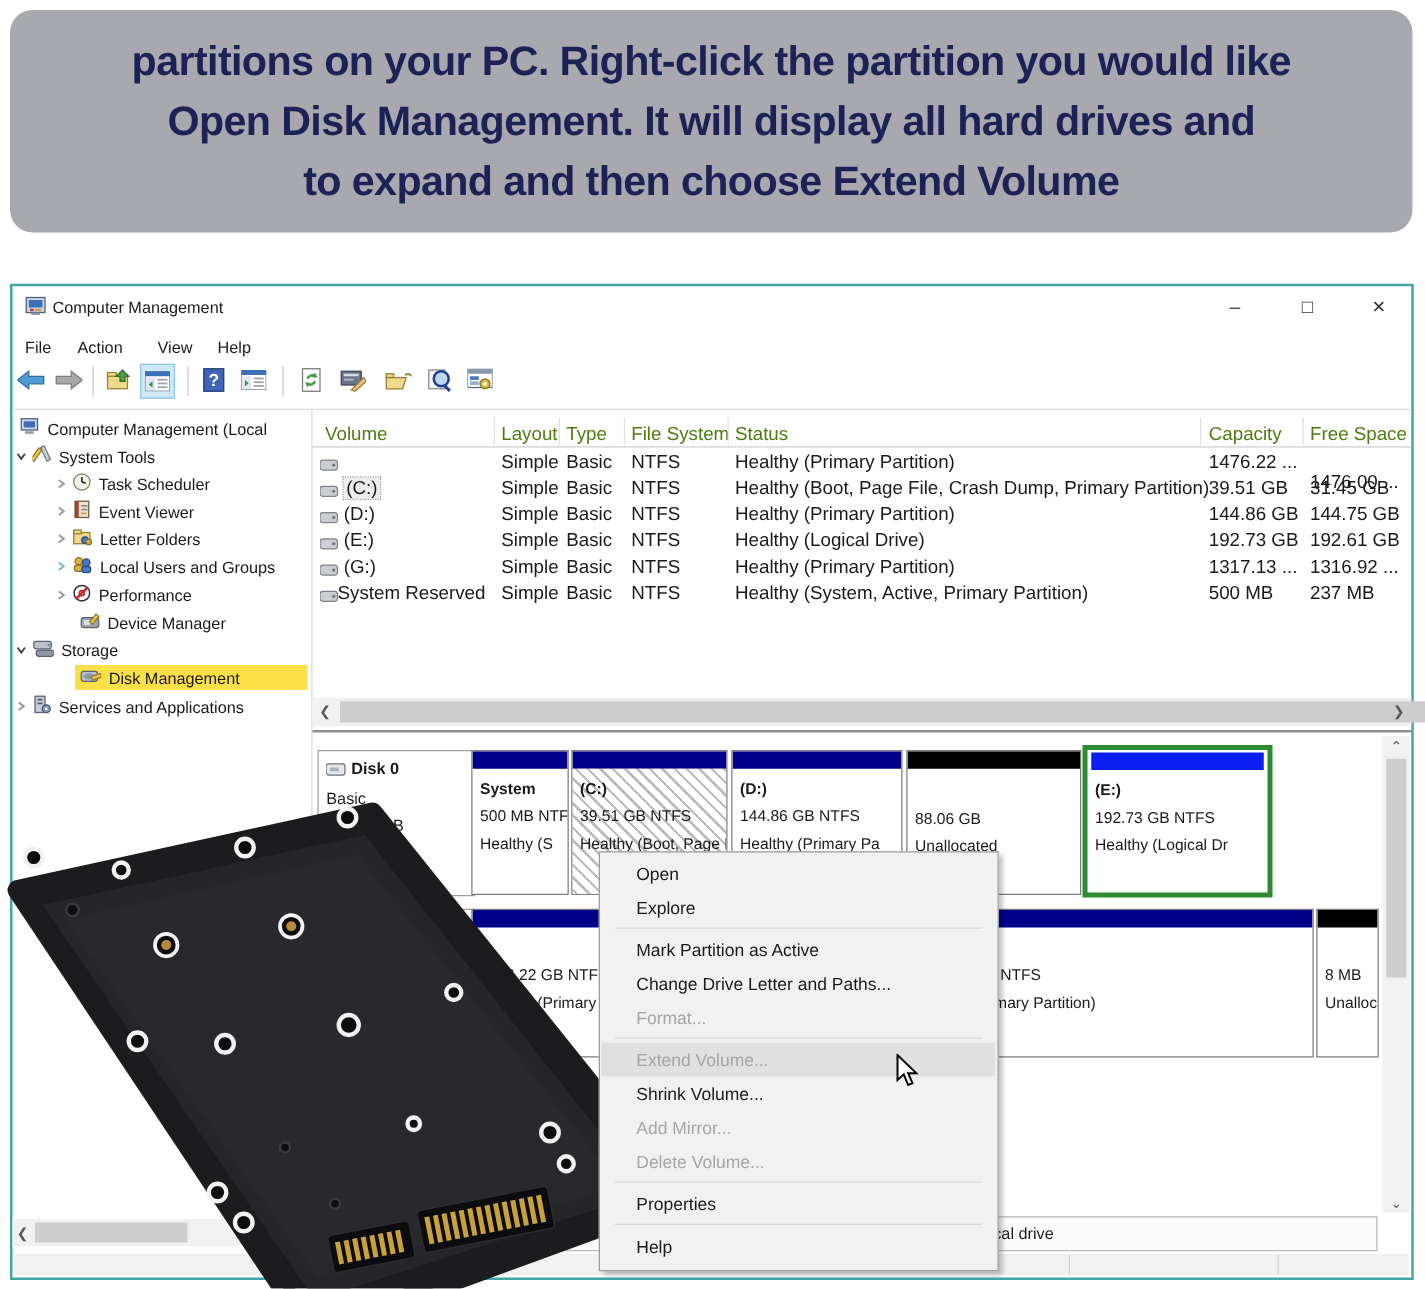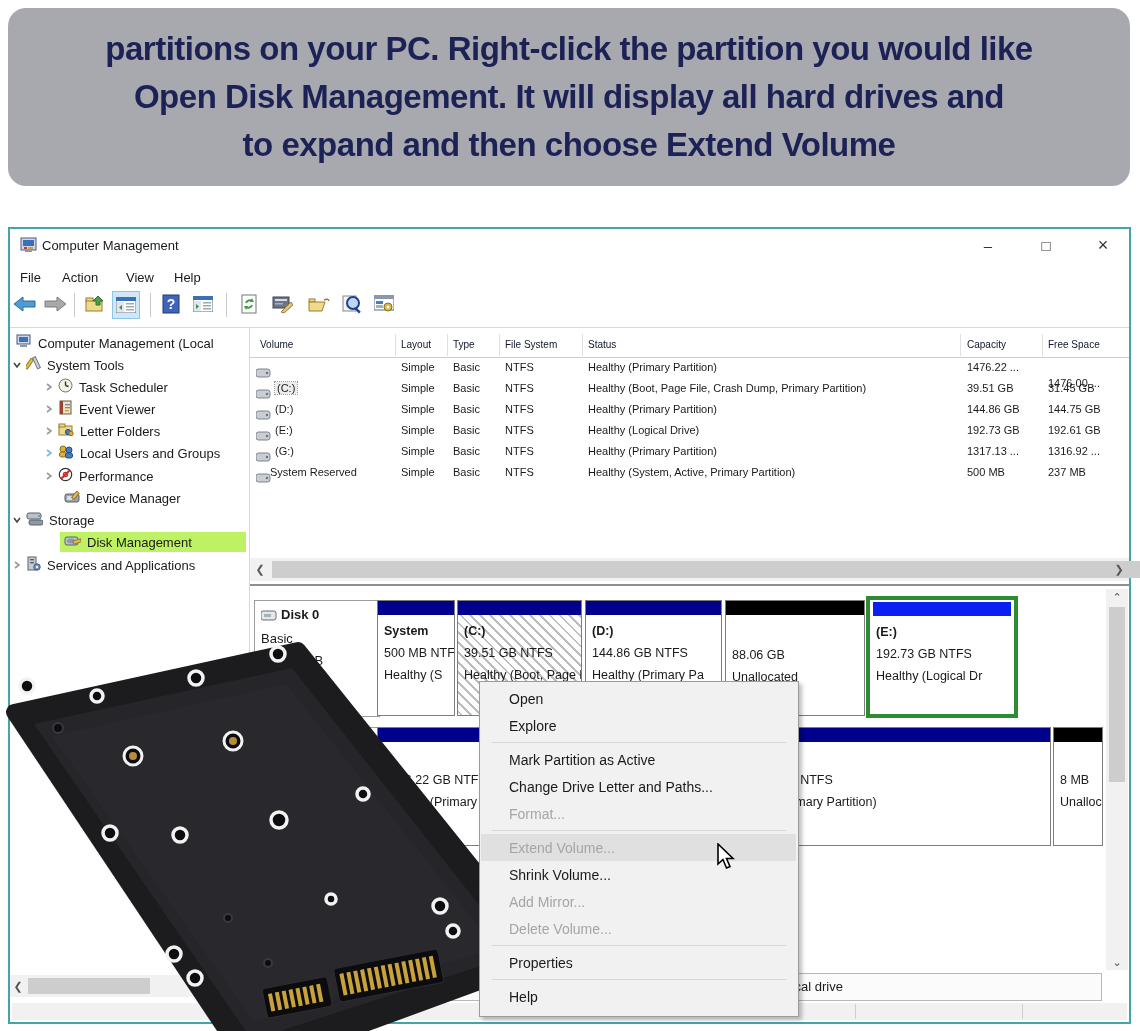--- a/index.html
+++ b/index.html
@@ -17,24 +17,24 @@
   .menuitem{font-size:13px;top:41px;}
   .tbsep{width:1px;height:24px;background:#c9c9c9;top:64px;}
   .tbicon{width:26px;height:26px;top:62px;display:flex;align-items:center;justify-content:center;}
   .tbicon.hl{background:#cfe8f8;border:1px solid #8ec6e8;}
   .hline{background:#d9d9d9;height:1px;}
   .vline{background:#d9d9d9;width:1px;}
   
   .treerow{height:20px;display:flex;align-items:center;font-size:13px;white-space:nowrap;}
   .chev{width:10px;height:10px;margin-right:4px;}
   .ticon{margin-right:6px;}
-  .selbg{background:#bef264;}
-  
-  .th{font-size:10px;color:#0f172a;top:110px;}
-  .cell{font-size:11px;white-space:nowrap;}
+  .selbg{background:#fde047;}
+  
+  .th{font-size:15px;color:#4d7c0f;top:110px;}
+  .cell{font-size:15px;white-space:nowrap;}
   .colsep{width:1px;background:#e0e0e0;top:105px;height:22px;}
   
   .sbtrack{background:#f1f1f1;}
   .sbthumb{background:#cdcdcd;}
   .sbarrow{color:#555;font-size:11px;display:flex;align-items:center;justify-content:center;}
   
   .part{position:absolute;border:1px solid #7d7d7d;background:#fff;overflow:hidden;}
   .pstrip{height:14px;width:100%;}
   .pbody{padding:5px 0 0 6px;font-size:12.5px;line-height:22px;white-space:nowrap;overflow:hidden;}
   .pbody .b{font-weight:bold;}

